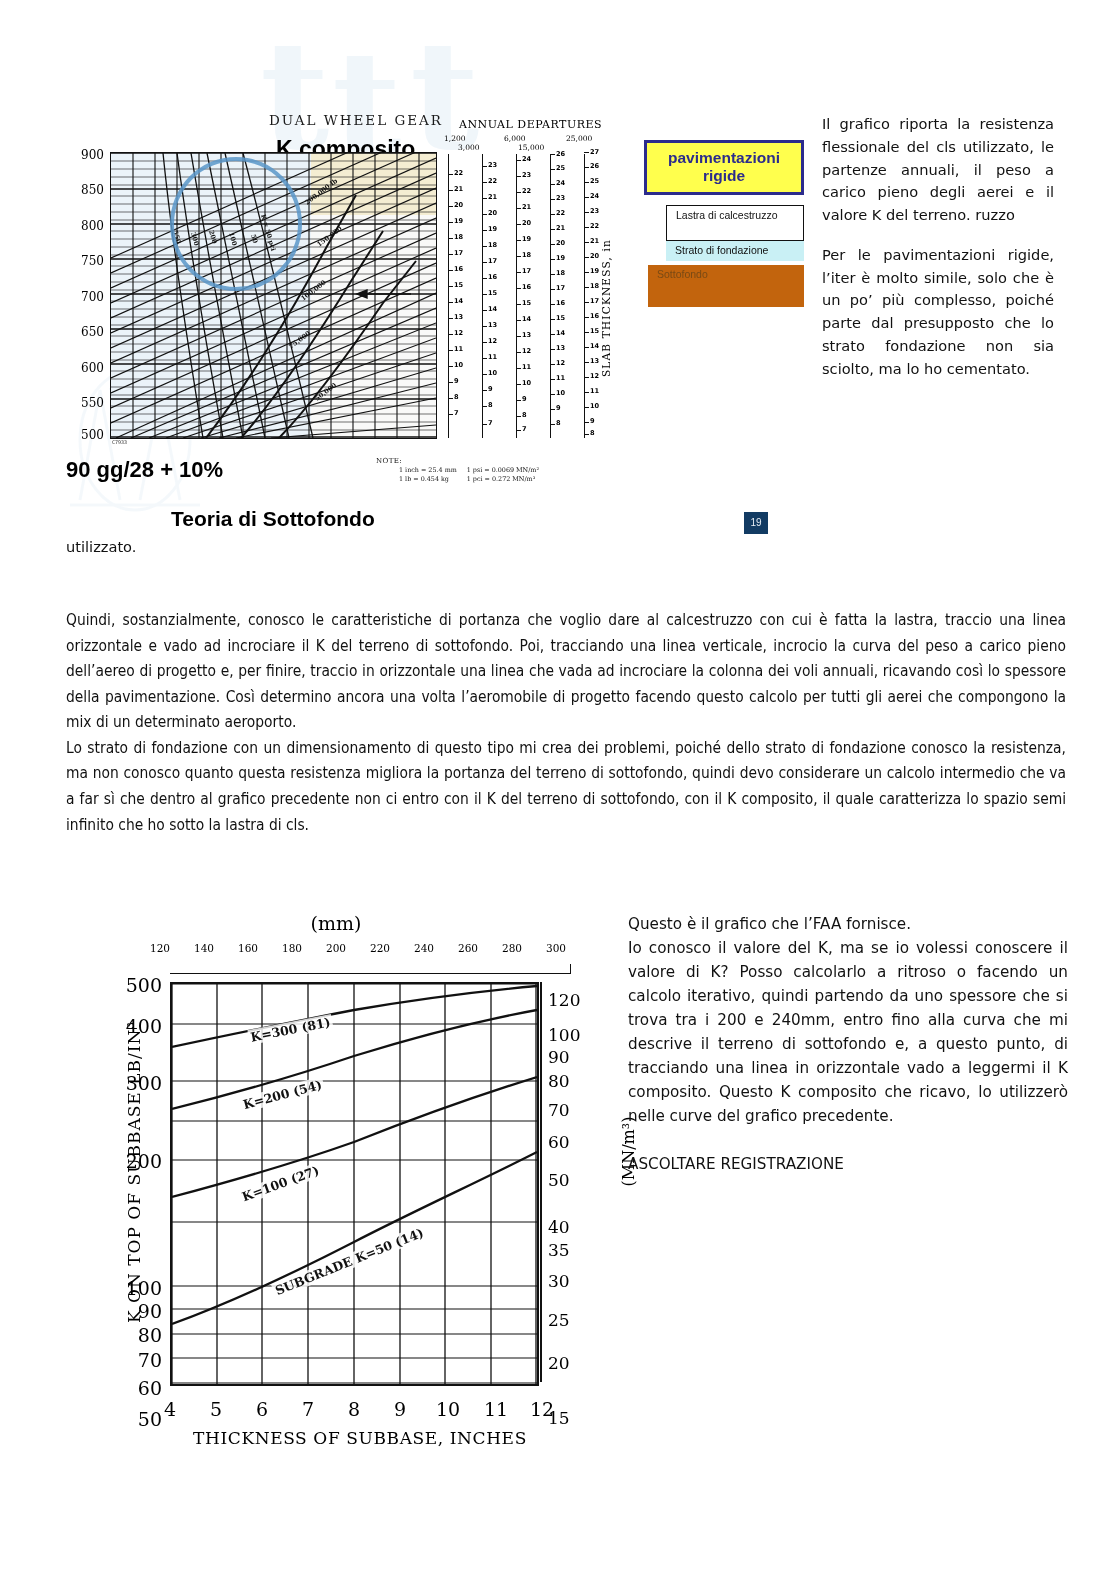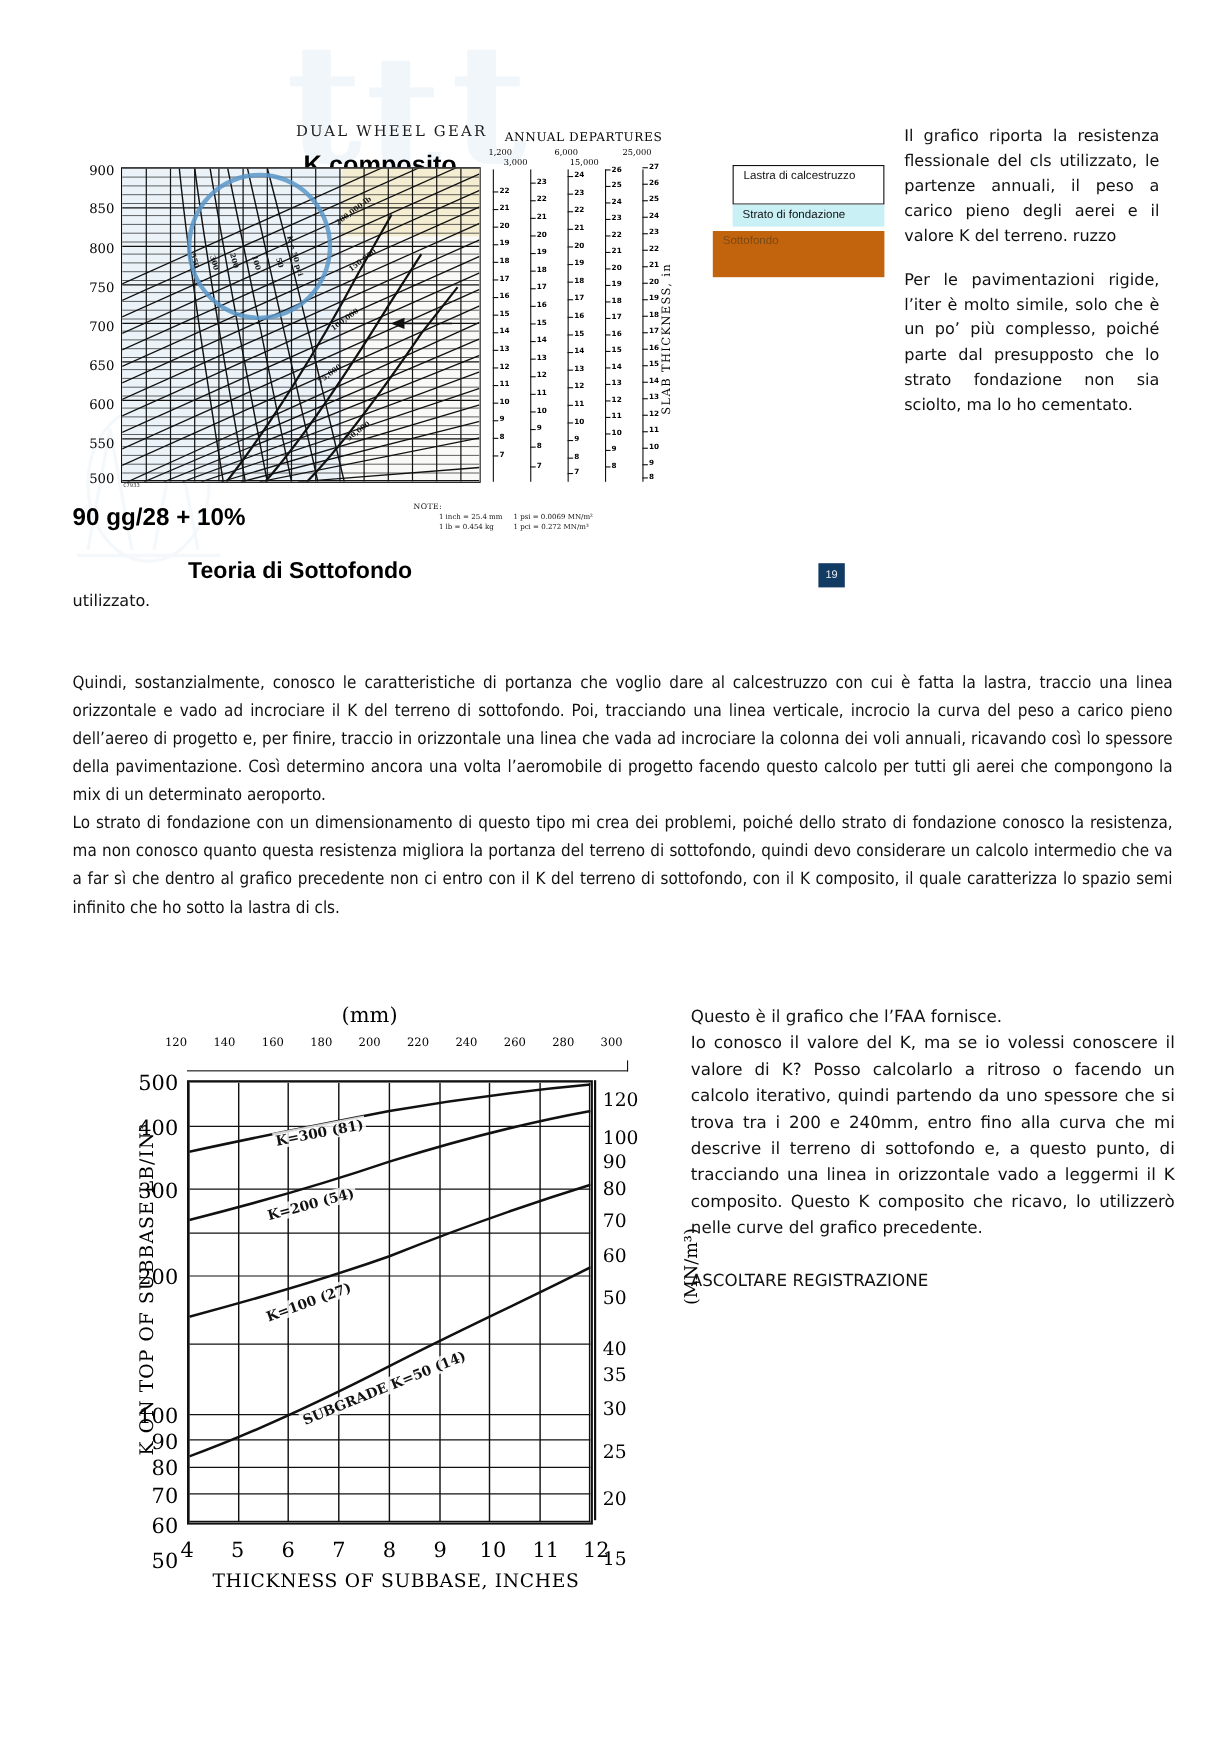--- a/index.html
+++ b/index.html
@@ -583,20 +583,21 @@
           </tr>
         </tbody>
           </table>
       </div>
 
       <div class="c1-sub90">90 gg/28 + 10%</div>
       <div class="c1-west">Teoria di Sottofondo</div>
     </div>
 
     <div class="legendbox">
+      <div class="lb-title">pavimentazioni rigide</div>
       <div class="lb-layers">
         <div class="lb-slab">Lastra di calcestruzzo</div>
         <div class="lb-base">Strato di fondazione</div>
         <div class="lb-sub">Sottofondo</div>
       </div>
     </div>
 
     <div class="col-right">
       <p>Il grafico riporta la resistenza flessionale del cls utilizzato, le partenze annuali, il peso a carico pieno degli aerei e il valore K del terreno. ruzzo</p>
       <p>Per le pavimentazioni rigide, l’iter è molto simile, solo che è un po’ più complesso, poiché parte dal presupposto che lo strato fondazione non sia sciolto, ma lo ho cementato.</p>

